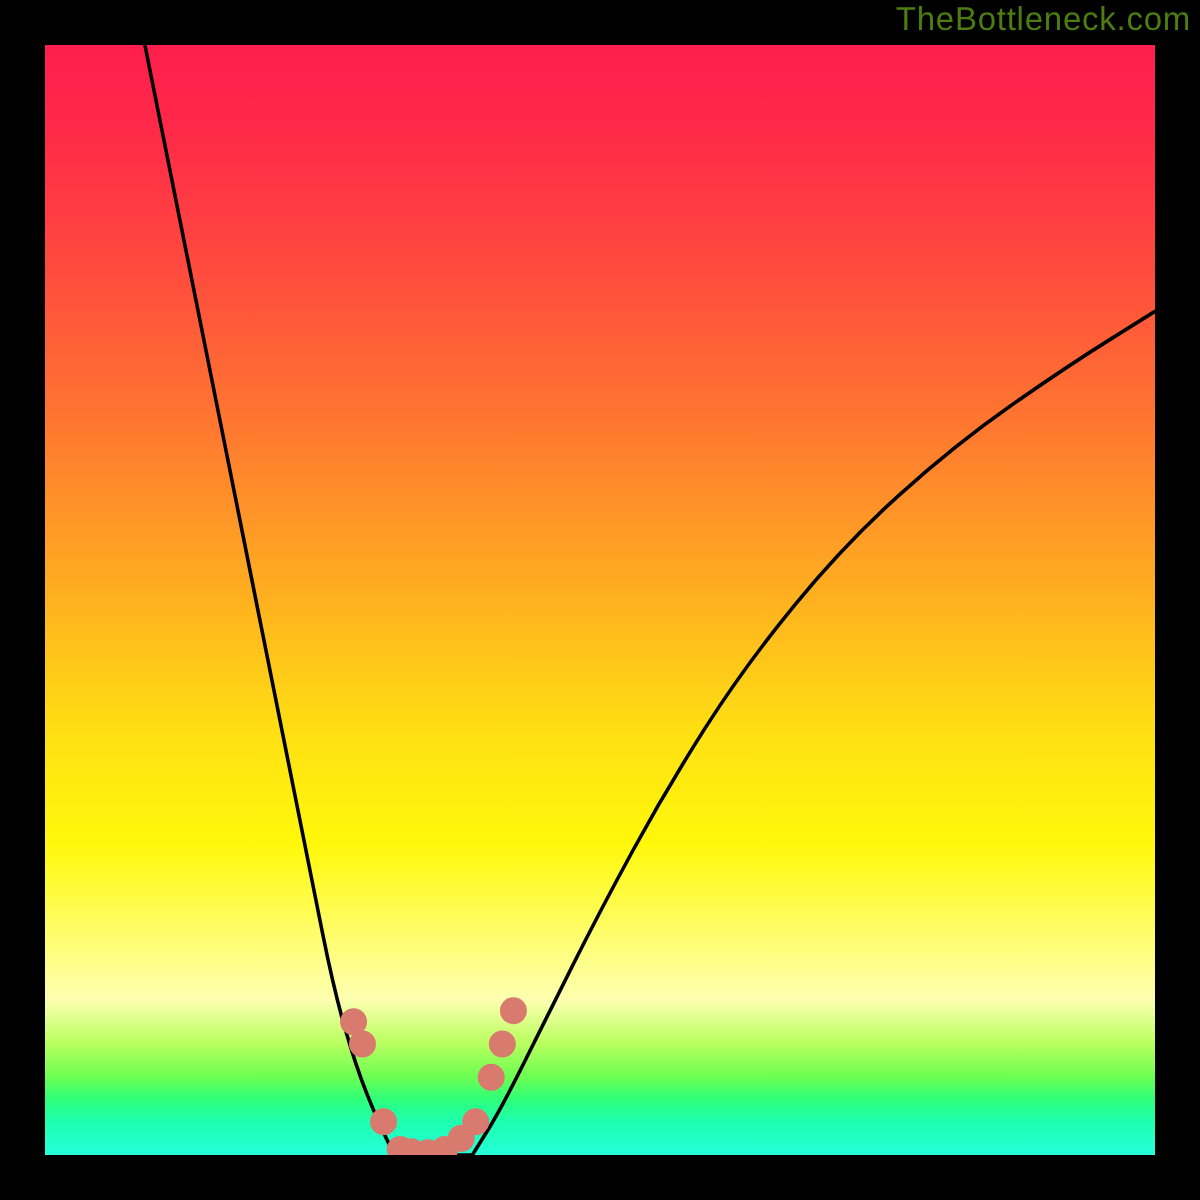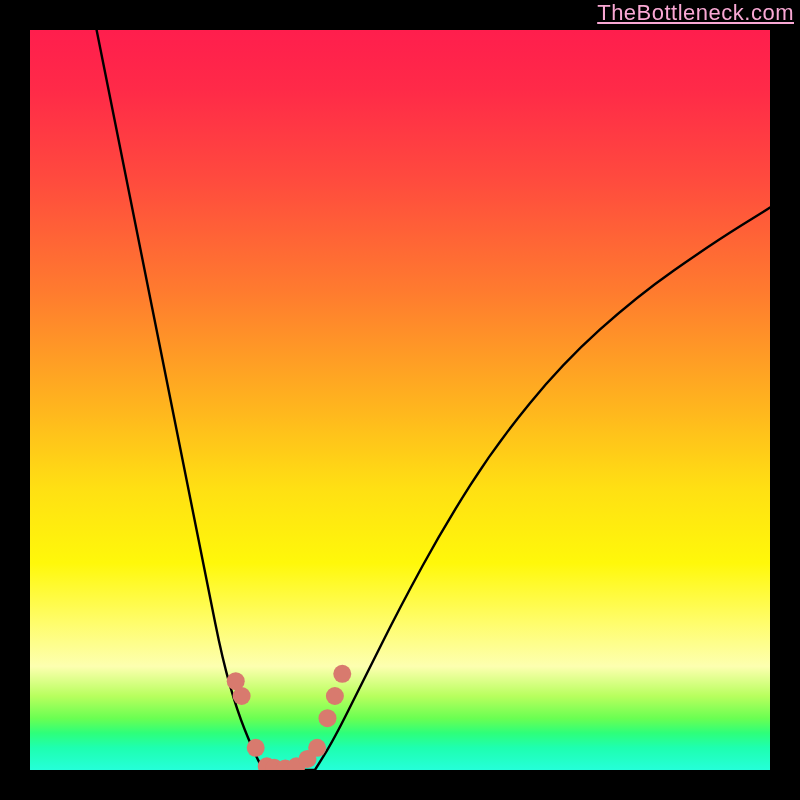--- a/index.html
+++ b/index.html
@@ -30,26 +30,25 @@
       #b8ff5e 90%,
       #6bff52 93%,
       #2eff7a 95%,
       #1effb0 97%,
       #25ffd9 100%);
   }
   .watermark {
     position: absolute;
     top: 0px;
     right: 6px;
-    color: #f9a8d4;
+    color: #4d7c0f;
     font-size: 22px;
     letter-spacing: 0.5px;
     font-weight: 500;
     z-index: 10;
-    text-decoration: underline;
   }
   svg {
     position: absolute;
     left: 0;
     top: 0;
   }
 </style>
 </head>
 <body>
 

